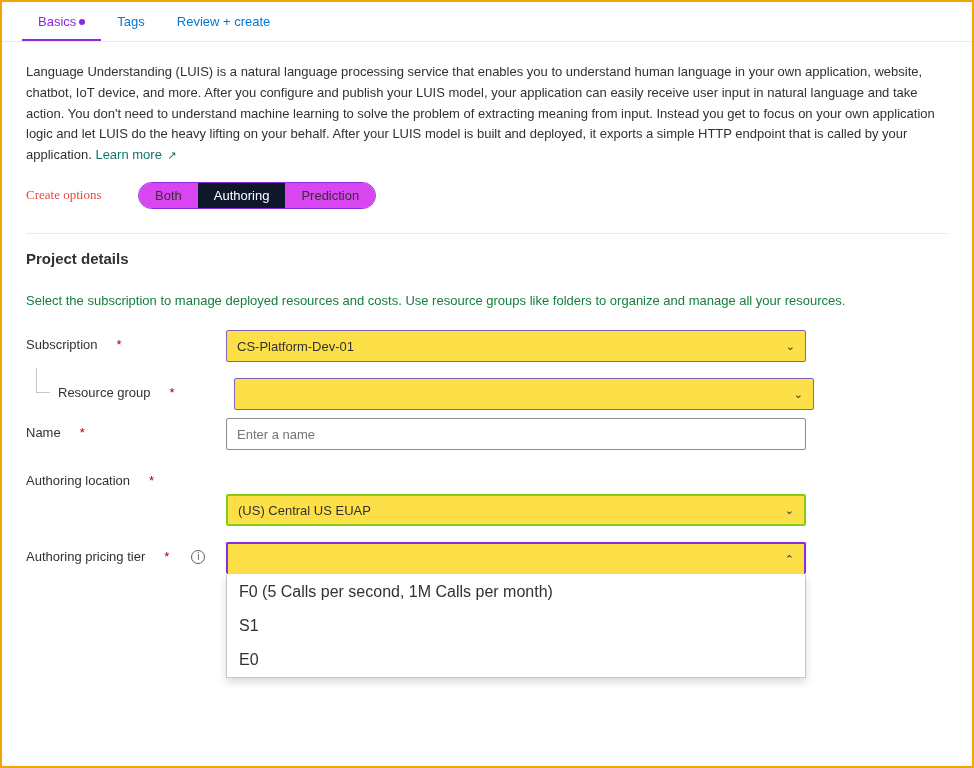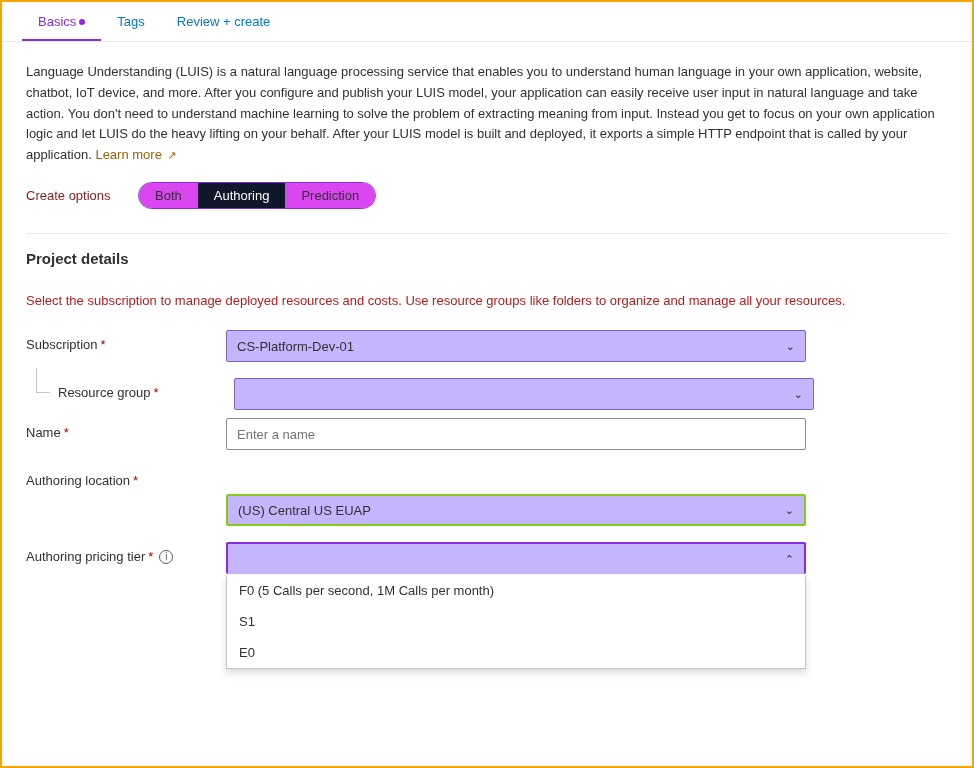--- a/index.html
+++ b/index.html
@@ -52,40 +52,41 @@
     }
 
     .description {
       font-size: 13px;
       color: #323130;
       line-height: 1.6;
       margin-bottom: 16px;
     }
 
     .learn-more {
-      color: #a16207;
+      color: #0f766e;
       text-decoration: none;
     }
 
     .learn-more-icon {
       font-size: 11px;
       margin-left: 2px;
     }
 
     .create-options-row {
       display: flex;
       align-items: center;
       margin-bottom: 24px;
       gap: 12px;
     }
 
     .create-options-label {
       font-size: 13px;
-      color: #7f1d1d;
+      color: #ef4444;
       min-width: 100px;
+      font-family: Liberation Serif, serif;
     }
 
     .toggle-group {
       display: flex;
       border: 1px solid #8a2be2;
       border-radius: 20px;
       overflow: hidden;
     }
 
     .toggle-btn {
@@ -105,39 +106,39 @@
 
     .section-title {
       font-size: 15px;
       font-weight: 600;
       color: #323130;
       margin-bottom: 24px;
     }
 
     .section-description {
       font-size: 13px;
-      color: #b91c1c;
+      color: #15803d;
       margin-bottom: 20px;
       line-height: 1.5;
     }
 
     .form-row {
       display: flex;
       align-items: flex-start;
       margin-bottom: 16px;
     }
 
     .form-label {
       min-width: 200px;
       font-size: 13px;
       color: #323130;
       padding-top: 7px;
       display: flex;
       align-items: center;
-      gap: 3px;
+      gap: 19px;
     }
 
     .required {
       color: #a80000;
       font-size: 13px;
     }
 
     .info-icon {
       display: inline-flex;
       align-items: center;
@@ -157,21 +158,21 @@
       max-width: 580px;
     }
 
     .select-box {
       width: 100%;
       height: 32px;
       border: 1px solid #8161ba;
       border-radius: 2px;
       padding: 0 10px;
       font-size: 13px;
-      background: #c4b5fd;
+      background: #fde047;
       display: flex;
       align-items: center;
       justify-content: space-between;
       cursor: pointer;
     }
 
     .select-box.highlighted {
       border: 2px solid #84cc16;
       margin-top: 28px;
     }
@@ -238,21 +239,21 @@
       right: 0;
       background: #fff;
       border: 1px solid #c8c6c4;
       border-top: none;
       z-index: 100;
       box-shadow: 0 4px 8px rgba(0,0,0,0.15);
     }
 
     .dropdown-item {
       padding: 8px 12px;
-      font-size: 13px;
+      font-size: 16px;
       color: #323130;
       cursor: pointer;
     }
 
     .select-open {
       border: 2px solid #8a2be2;
       border-bottom: none;
     }
 
     .form-row-resource {

